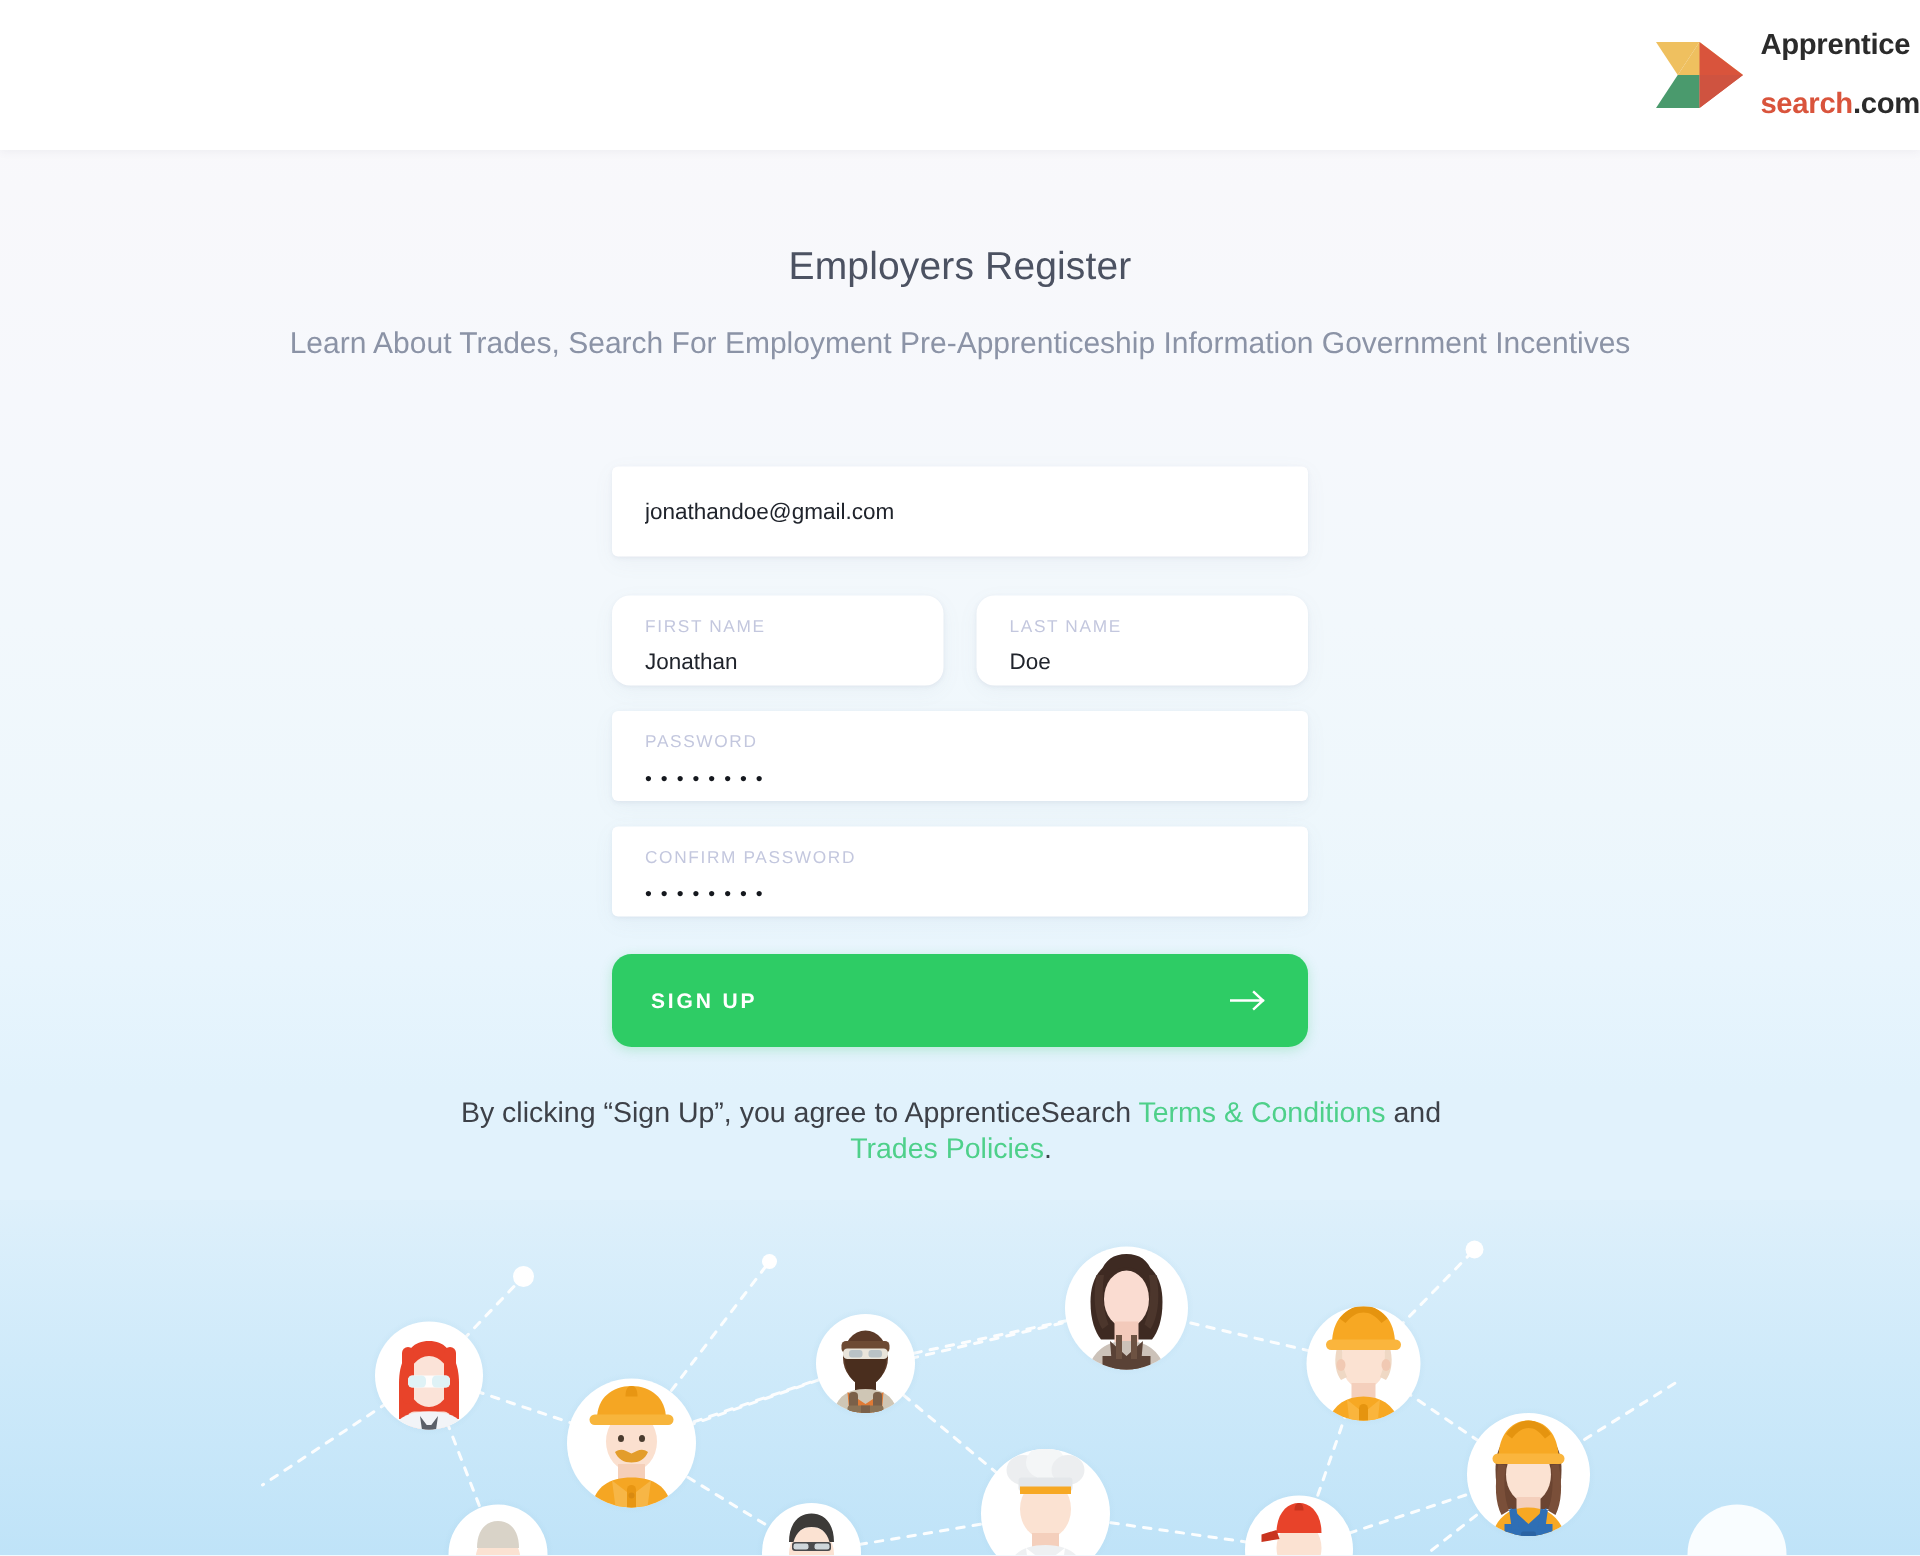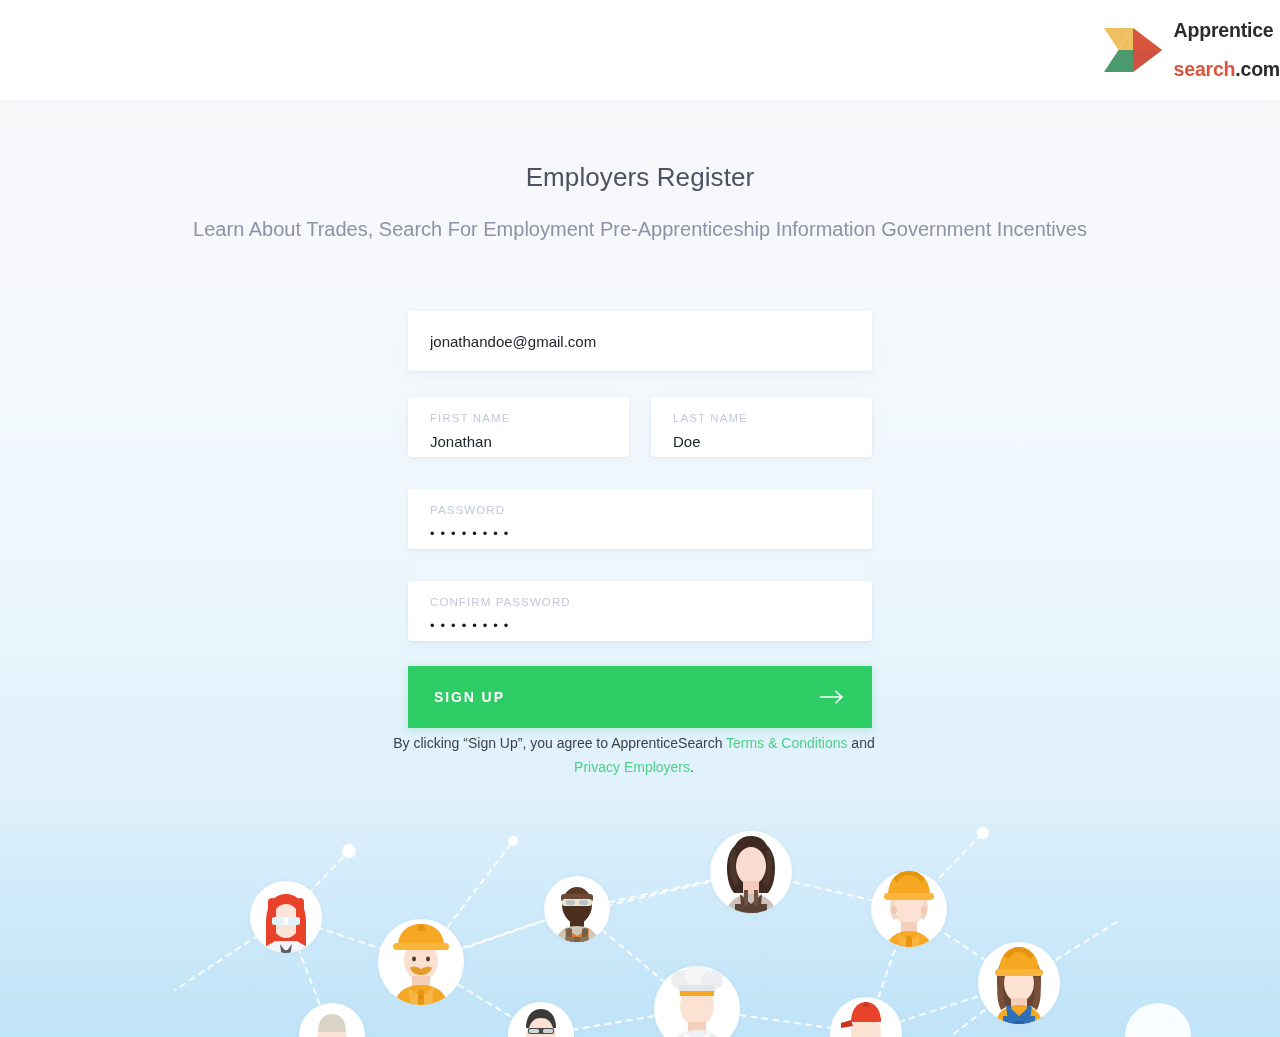--- a/index.html
+++ b/index.html
@@ -104,31 +104,31 @@
     padding:0;
     font-family:inherit;
   }
   .field-value.mask {
     font-size:13px;
     letter-spacing:6px;
     color:#15181e;
     line-height:19px;
   }
   .row { display:flex; gap:22px; margin-top:26px; }
-  .row .field { flex:1; }
-  .field.stack { margin-top:32px; }
+  .row .field { flex:1;border-radius:12px; }
+  .field.stack { margin-top:17px; }
 
   
   .signup-btn {
     margin-top:25px;
     width:464px;
     height:62px;
     background:#2ecc65;
     border:none;
-    border-radius:1px;
+    border-radius:13px;
     display:flex;
     align-items:center;
     justify-content:space-between;
     padding:0 26px;
     cursor:pointer;
     box-shadow:0 2px 8px rgba(46,204,101,0.25);
   }
   .signup-label {
     color:#ffffff;
     font-size:14px;
@@ -137,21 +137,21 @@
   }
   .arrow-icon { width:26px; height:14px; display:block; }
 
   
   .terms {
     position:absolute;
     top:731px;
     left:0;
     width:1268px;
     text-align:center;
-    font-size:14px;
+    font-size:19px;
     color:#3d4148;
     line-height:24px;
     z-index:12;
   }
   .terms a { color:#4ed08a; text-decoration:none; }
 
   
   .network { position:absolute; left:0; top:800px; width:1280px; height:237px; z-index:5; }
   .net-svg { position:absolute; left:0; top:0; }
 </style>
@@ -213,21 +213,21 @@
     <button type="submit" class="signup-btn">
       <span class="signup-label">SIGN UP</span>
       <svg class="arrow-icon" viewBox="0 0 26 14">
         <path d="M0 7 H22 M16 1.5 L22 7 L16 12.5" fill="none" stroke="#ffffff" stroke-width="1.6" stroke-linecap="square" stroke-linejoin="miter"></path>
       </svg>
     </button>
   </form>
 
   <div class="terms">
     <span>By clicking “Sign Up”, you agree to ApprenticeSearch </span><a href="#">Terms &amp; Conditions</a><span> and </span><br>
-    <a href="#">Privacy Employers</a><span>.</span>
+    <a href="#">Trades Policies</a><span>.</span>
   </div>
 
   <div class="network">
     <svg class="net-svg" width="1280" height="237" viewBox="0 0 1280 237">
       <defs>
         <linearGradient id="netbg" x1="0" y1="0" x2="0" y2="1">
           <stop offset="0%" stop-color="#def0fb"></stop>
           <stop offset="45%" stop-color="#cfeafa"></stop>
           <stop offset="100%" stop-color="#bfe3f8"></stop>
         </linearGradient>

